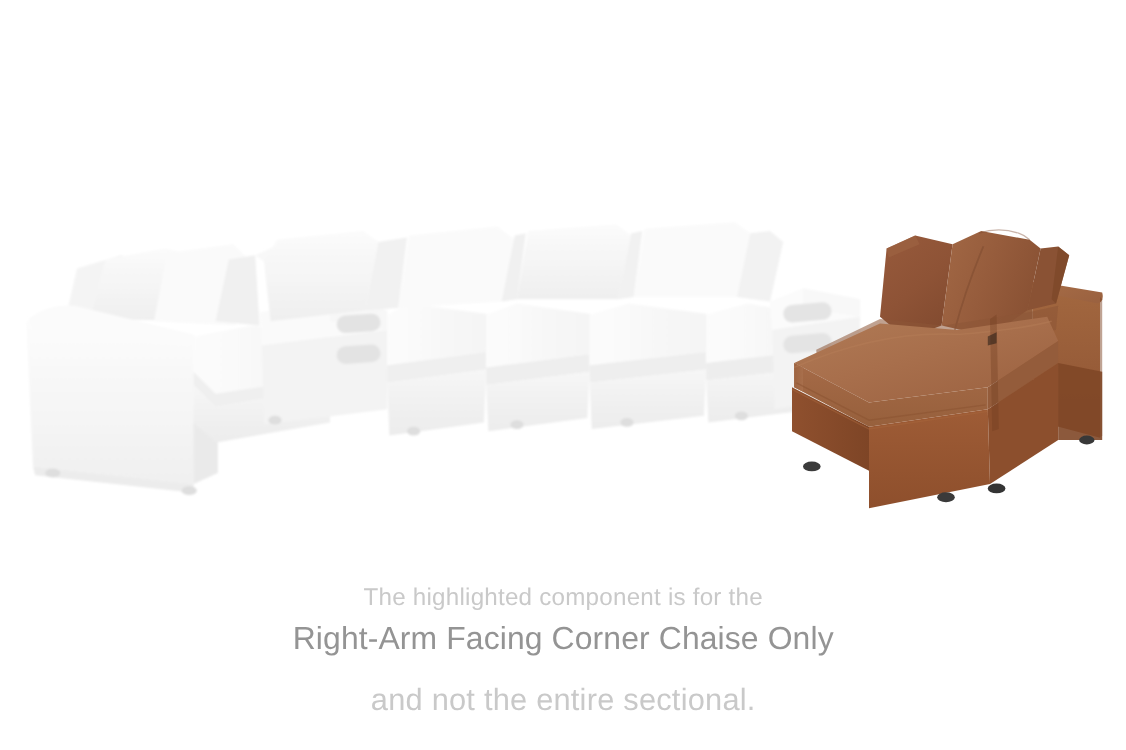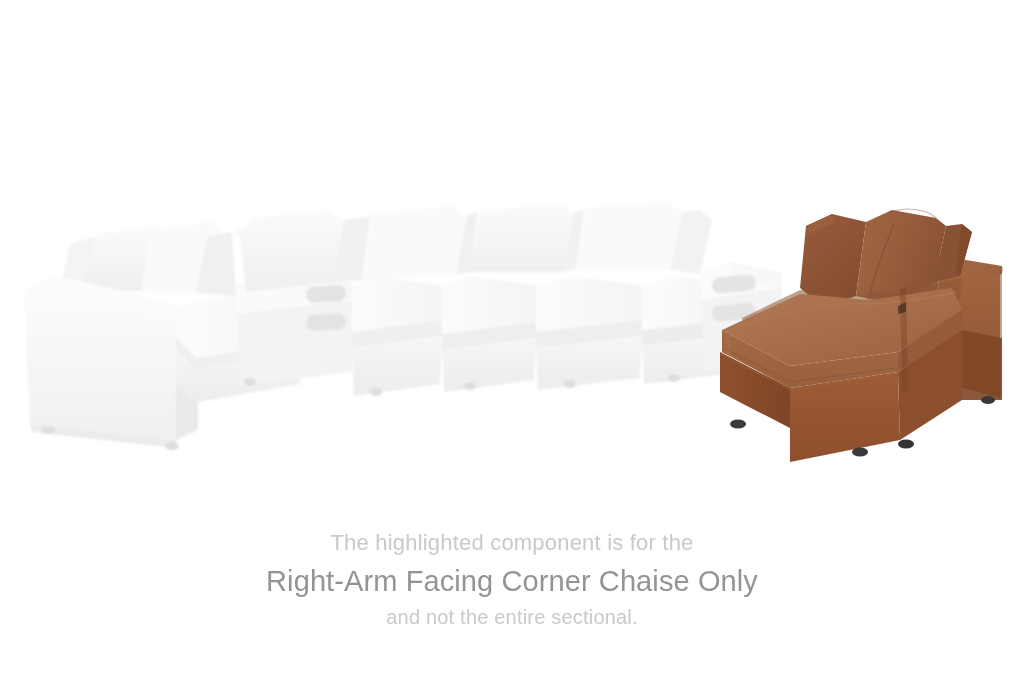--- a/index.html
+++ b/index.html
@@ -41,26 +41,26 @@
   }
   .caption-line-2 {
     font-size: 29px;
     line-height: 42px;
     letter-spacing: 0.1px;
     color: #949494;
     font-weight: 400;
     margin-top: 2px;
   }
   .caption-line-3 {
-    font-size: 20px;
+    font-size: 28px;
     line-height: 30px;
     letter-spacing: 0.2px;
     color: #c9c9c9;
     font-weight: 400;
-    margin-top: 0;
+    margin-top: 19px;
   }
 </style>
 </head>
 <body>
 
 <div id="stage">
 
   <svg id="product-illustration" viewBox="0 0 1024 520" xmlns="http://www.w3.org/2000/svg">
 
     <defs>

